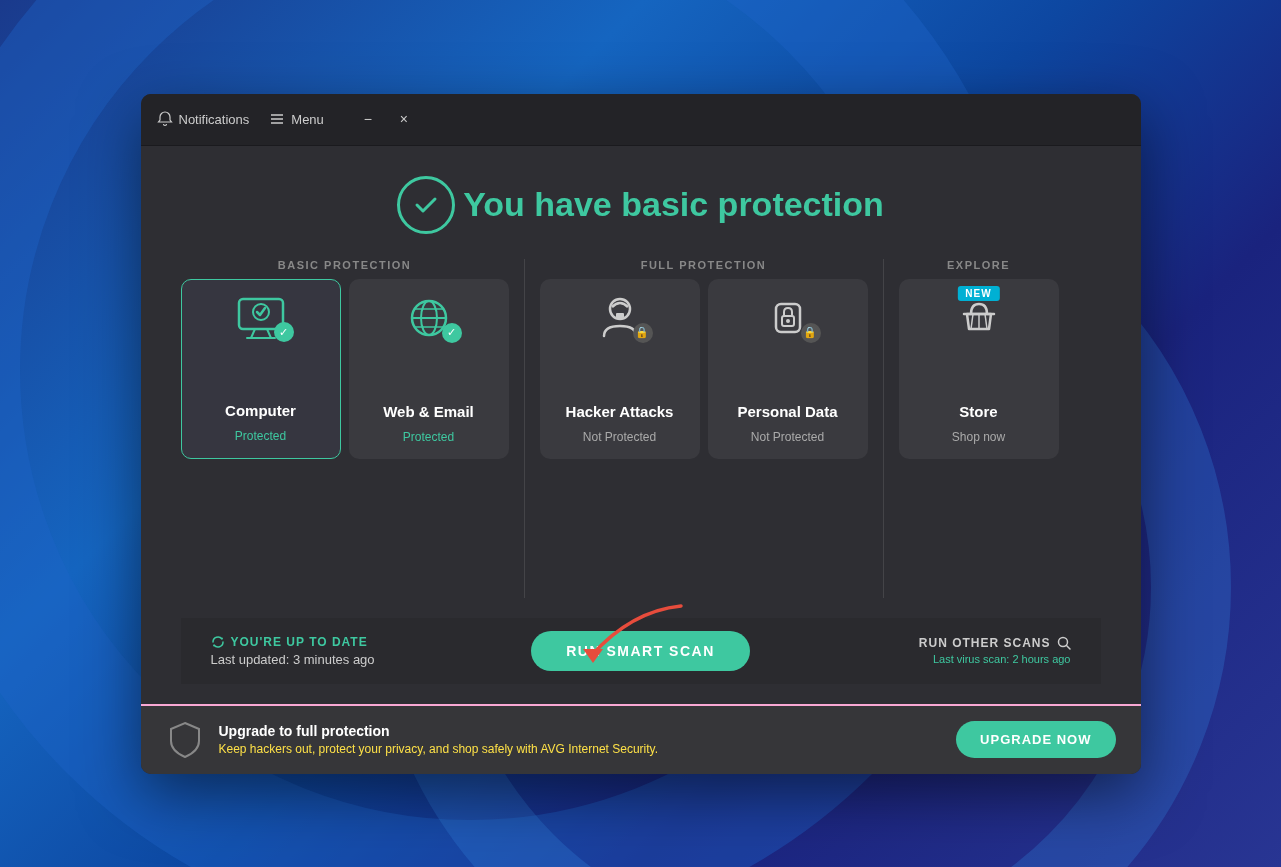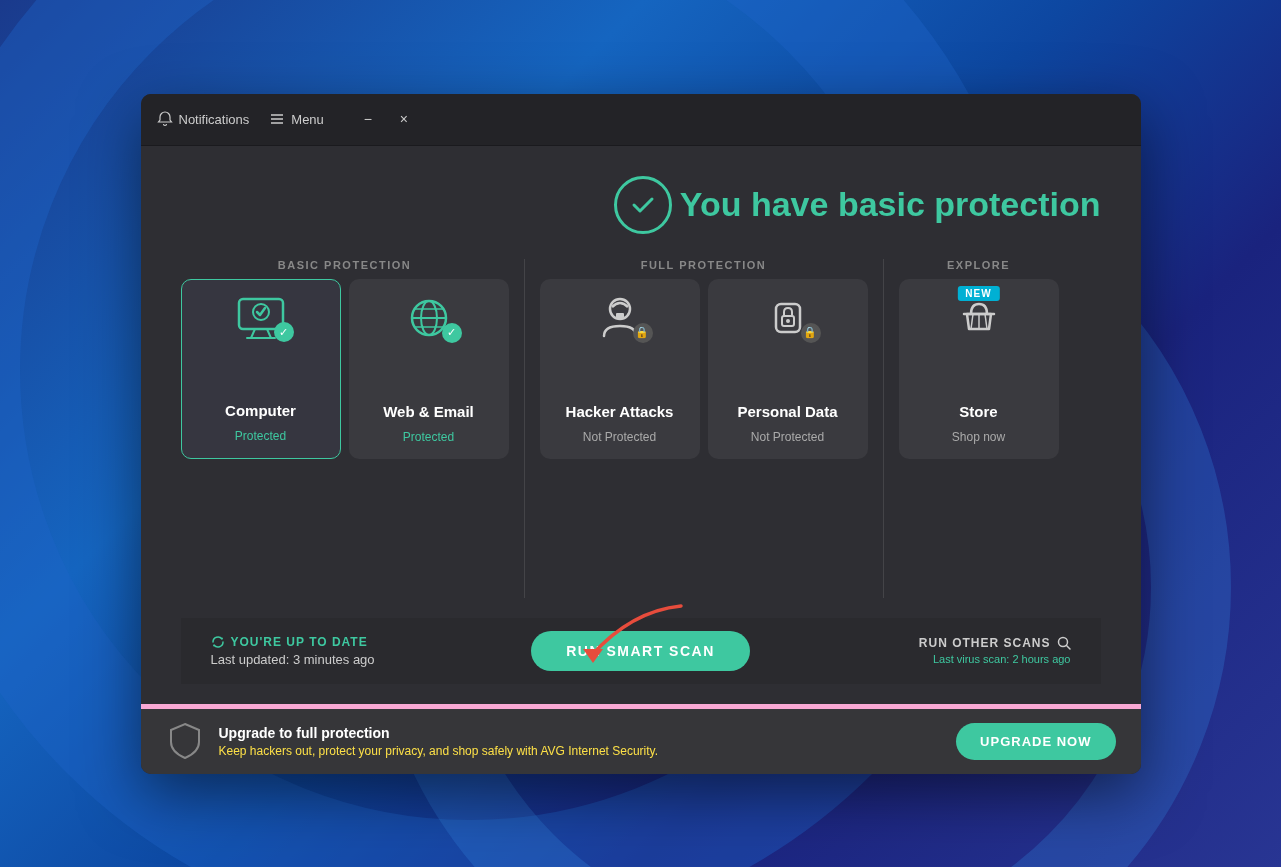--- a/index.html
+++ b/index.html
@@ -144,21 +144,21 @@
       padding: 30px 40px 20px;
       display: flex;
       flex-direction: column;
       gap: 20px;
     }
 
     
     .hero {
       display: flex;
       align-items: center;
-      justify-content: flex-end;
+      justify-content: center;
       gap: 8px;
       margin-bottom: 5px;
     }
     .hero-icon {
       width: 58px;
       height: 58px;
       border-radius: 50%;
       border: 3px solid #3ec8a0;
       display: flex;
       align-items: center;
@@ -371,21 +371,21 @@
     .other-scans-sub span { color: #3ec8a0; }
 
     
     .footer-bar {
       background: #363639;
       height: 70px;
       display: flex;
       align-items: center;
       padding: 0 25px;
       gap: 15px;
-      border-top: 5px solid #f9a8d4;
+      border-top: 2px solid #f9a8d4;
       flex-shrink: 0;
     }
     .footer-shield {
       width: 38px;
       height: 38px;
       display: flex;
       align-items: center;
       justify-content: center;
       flex-shrink: 0;
     }

